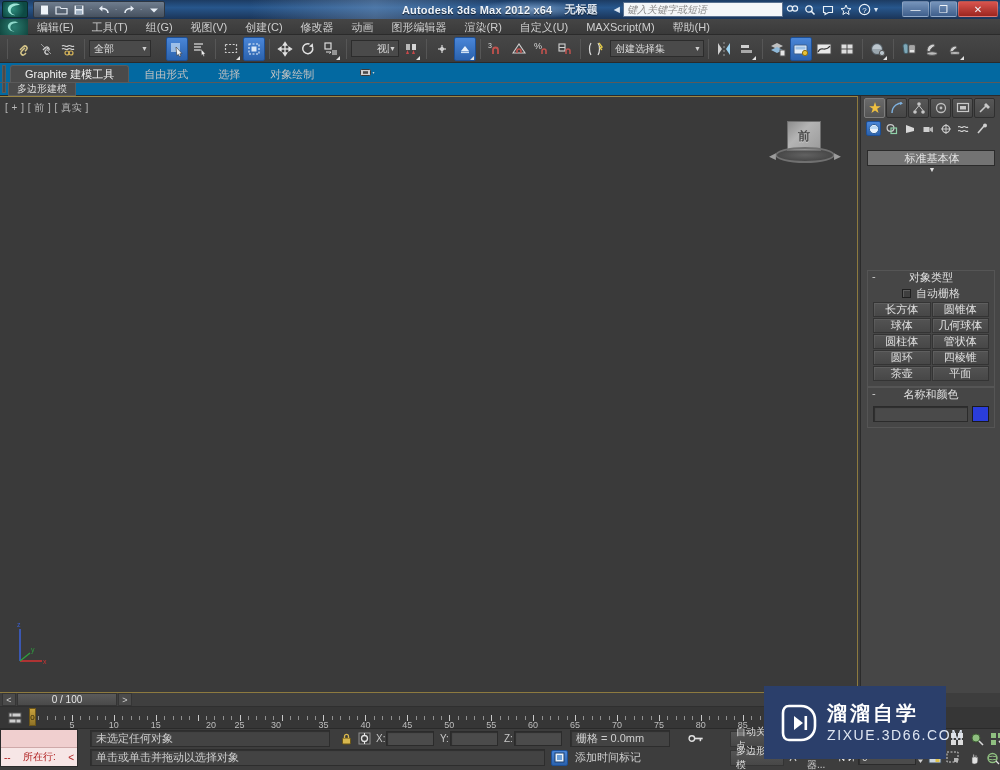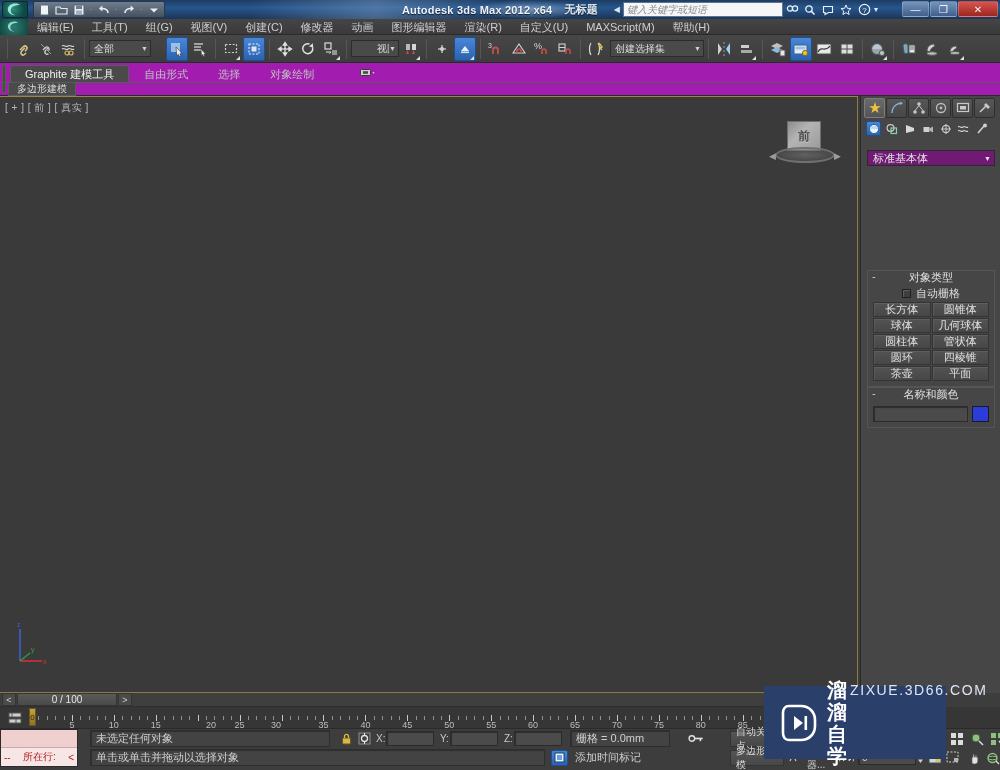--- a/index.html
+++ b/index.html
@@ -96,21 +96,21 @@
   .tcombo .ca { font-size:7px; color:#cfcfcf; }
   .corner { position:absolute; right:1px; bottom:0px; width:0;height:0;
     border-left:4px solid transparent; border-bottom:4px solid #e2e2e2; }
 
   
   .ic { display:block; }
 
   
   .ribbon {
     position:absolute; left:0; top:63px; width:1000px; height:33px;
-    background:#a21caf; border-bottom:1px solid #2b2b2b;
+    background:#0369a1; border-bottom:1px solid #2b2b2b;
   }
   .ribtabs { position:absolute; left:10px; top:2px; display:flex; align-items:flex-end; height:17px; }
   .ribtab { height:17px; line-height:17px; padding:0 14px; font-size:11px; color:#c2c2c2;
     border:1px solid transparent; border-bottom:none; white-space:nowrap; }
   .ribtab.active { background:#4a4a4a; border-color:#5b5b5b; color:#f0f0f0;
     border-radius:3px 3px 0 0; }
   .ribline { position:absolute; left:0; top:19px; width:1000px; height:1px; background:#5a5a5a; }
   .ribpanel { position:absolute; left:8px; top:20px; height:13px; padding:0 8px;
     background:#4a4a4a; border:1px solid #5b5b5b; border-top:none;
     font-size:10px; line-height:12px; color:#ddd; }
@@ -150,22 +150,22 @@
   .cp-tabs { position:absolute; left:3px; top:2px; display:flex; gap:1px; }
   .cp-tab { width:21px; height:20px; display:flex; align-items:center; justify-content:center;
     background:linear-gradient(to bottom,#575757,#464646); border:1px solid #2f2f2f; border-radius:2px;
     color:#cacaca; font-size:11px; }
   .cp-tab.active { background:linear-gradient(to bottom,#6a6a6a,#545454); border-color:#7d7d7d; }
   .cp-cats { position:absolute; left:5px; top:25px; display:flex; gap:3px; align-items:center;}
   .cp-cat { width:15px; height:15px; display:flex; align-items:center; justify-content:center; color:#d6d6d6; font-size:11px;}
   .cp-cat.active { background:linear-gradient(to bottom,#4a86d8,#2b62ad); border:1px solid #1d4f95; border-radius:2px;}
   .cp-combo {
     position:absolute; left:6px; top:54px; width:128px; height:16px;
-    background:#701a75; border:1px solid #2b2b2b; color:#e2e2e2; font-size:11px;
-    display:flex; align-items:center; justify-content:space-between; padding:0 3px 0 5px;
+    background:#737373; border:1px solid #2b2b2b; color:#e2e2e2; font-size:11px;
+    display:flex; align-items:center; justify-content:space-between; padding:0 3px 0 5px;flex-direction:column;
   }
   .rollout {
     position:absolute; border:1px solid #555; background:#464646;
   }
   .ro-head {
     height:13px; display:flex; align-items:center; justify-content:center;
     font-size:11px; color:#e0e0e0; position:relative;
   }
   .ro-head .minus { position:absolute; left:4px; top:-1px; font-size:11px; color:#cfcfcf; }
   .ro-body { padding:2px 5px 5px 5px; }
@@ -238,21 +238,21 @@
   .sb-btn.sel { background:#e8e8e8; color:#222; }
   .sb-icon { width:17px; height:16px; display:flex; align-items:center; justify-content:center; color:#cfcfcf; font-size:11px;}
   .navicon { width:18px; height:17px; display:flex; align-items:center; justify-content:center; color:#b9c7ad; font-size:12px; }
 
   
   .watermark {
     position:absolute; left:764px; top:686px; width:182px; height:73px;
     background:#2b3f6b; display:flex; align-items:center; gap:9px; padding-left:14px;
   }
   .wm-logo { width:40px; height:40px; position:relative; }
-  .wm-text { display:flex; flex-direction:row; }
+  .wm-text { display:flex; flex-direction:column; }
   .wm-cn { font-size:20px; color:#ffffff; letter-spacing:3px; font-weight:bold; line-height:22px;}
   .wm-en { font-size:14px; color:#dfe6f2; letter-spacing:1.6px; margin-top:3px;}
 </style>
 </head>
 <body>
 
 <div id="app">
 
   <div class="titlebar">
     <div class="tb-blur2"></div>

